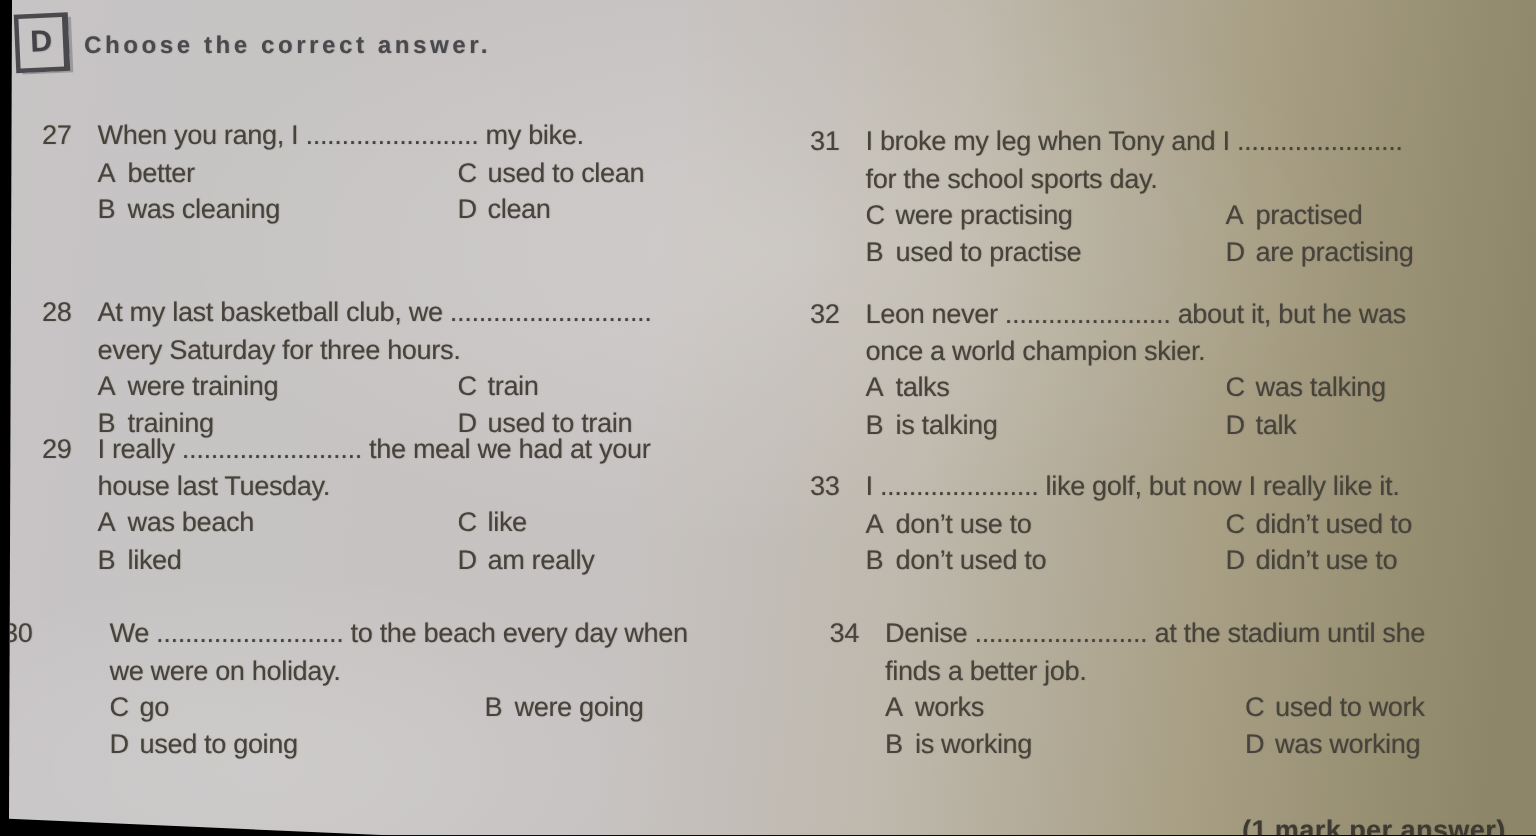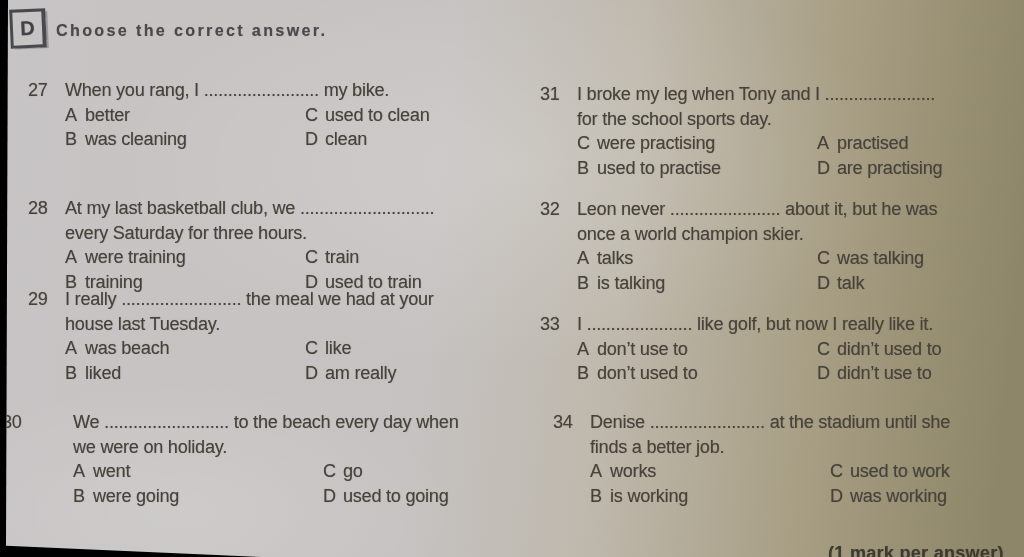--- a/index.html
+++ b/index.html
@@ -105,21 +105,20 @@
         </div>
       </div>
     </div>
 
     <div class="q q30">
       <div class="qnum">30</div>
       <div class="qbody">
         <div class="qline">We .......................... to the beach every day when</div>
         <div class="qline">we were on holiday.</div>
         <div class="opts">
-          <div class="opt"><span class="opt-letter">A</span><span class="opt-text">went</span></div>
           <div class="opt"><span class="opt-letter">C</span><span class="opt-text">go</span></div>
           <div class="opt"><span class="opt-letter">B</span><span class="opt-text">were going</span></div>
           <div class="opt"><span class="opt-letter">D</span><span class="opt-text">used to going</span></div>
         </div>
       </div>
     </div>
 
     <div class="q q31">
       <div class="qnum">31</div>
       <div class="qbody">

